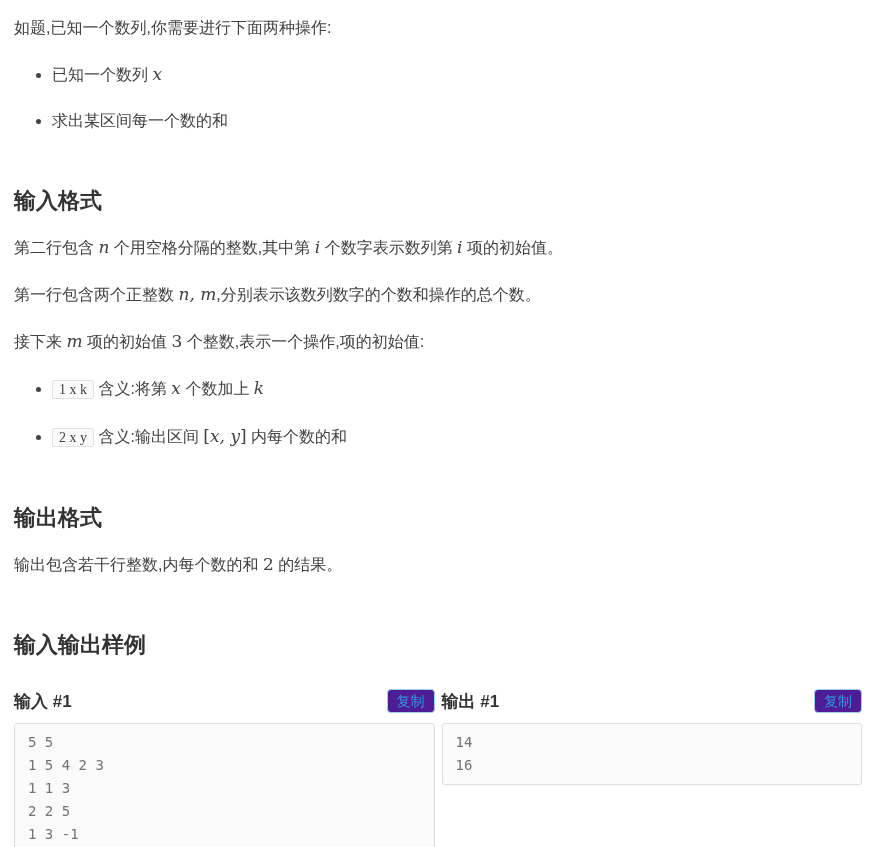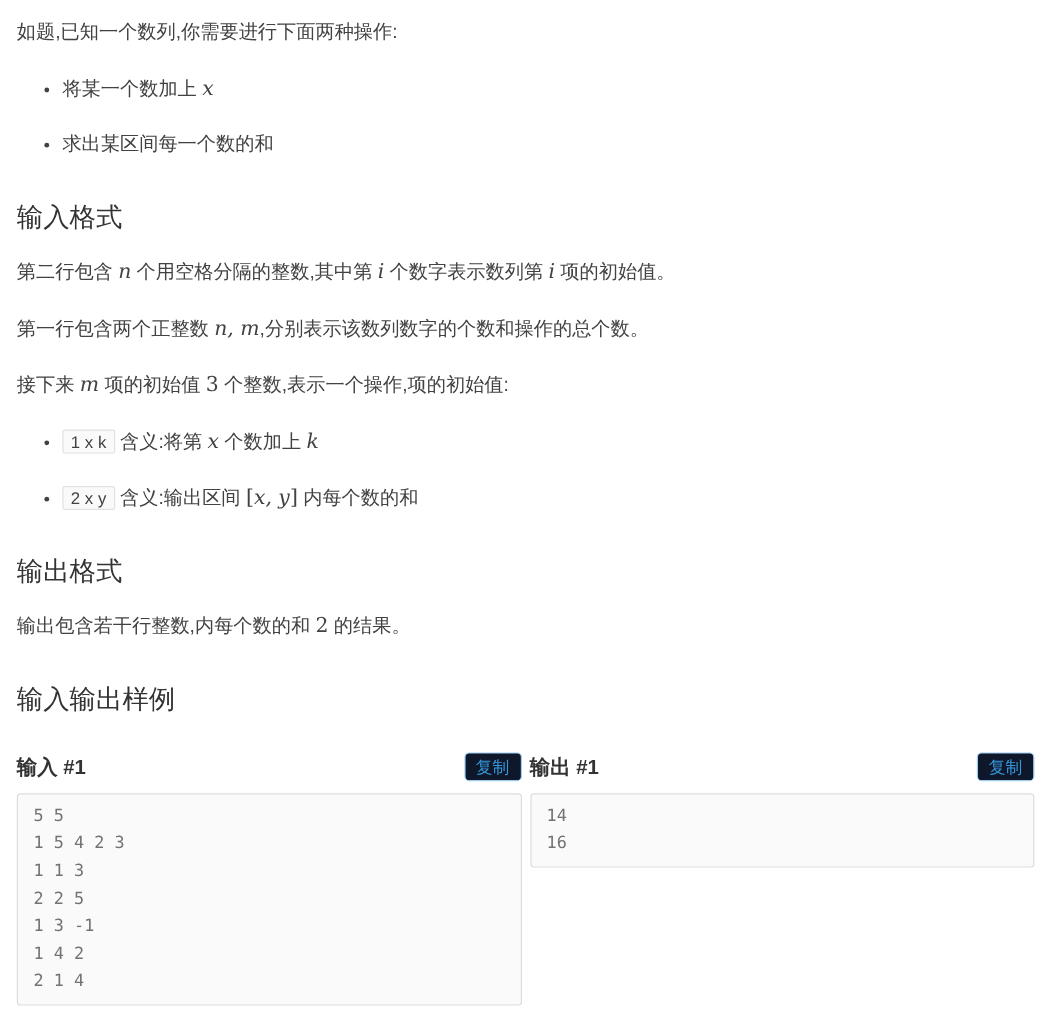--- a/index.html
+++ b/index.html
@@ -20,41 +20,41 @@
     line-height: 22px;
   }
   ul {
     margin: 24px 0 24px 0;
     padding-left: 38px;
     list-style: disc;
   }
   li { line-height: 22px; }
   li + li { margin-top: 24px; }
   h2 {
-    margin: 36px 0 22px 0;
+    margin: 56px 0 22px 0;
     font-size: 22px;
     line-height: 26px;
     color: #333333;
-    font-weight: normal;
+    font-weight: bold;
   }
   h2.samples-heading { margin-bottom: 30px; }
   
   .seg-math {
     font-family: "DejaVu Serif", "Liberation Serif", serif;
     font-style: italic;
     font-size: 17px;
   }
   .seg-mathn {
     font-family: "DejaVu Serif", "Liberation Serif", serif;
     font-style: normal;
     font-size: 17px;
   }
   
   code.seg-code {
-    font-family: Liberation Sans, sans-serif;
+    font-family: Liberation Serif, serif;
     font-size: 14px;
     background: #fafafa;
     border: 1px solid #e1e1e1;
     border-radius: 2px;
     padding: 1px 6px;
     color: #424242;
     margin-top: 40px;
   }
   
   .samples-row {
@@ -72,21 +72,21 @@
   }
   .sample-title {
     font-size: 17px;
     font-weight: bold;
     color: #333333;
   }
   .copy-btn {
     font-family: "Liberation Sans", "DejaVu Sans", sans-serif;
     font-size: 14px;
     color: #3498db;
-    background: #0f172a;
+    background: #4c1d95;
     border: 1px solid #9fcdef;
     border-radius: 4px;
     padding: 2px 9px;
     line-height: 18px;
     cursor: pointer;
   }
   pre.code-block {
     margin: 0;
     background: #fafafa;
     border: 1px solid #dddddd;
@@ -101,21 +101,21 @@
   }
 </style>
 </head>
 <body>
 
 <div class="content">
 
   <p>如题,已知一个数列,你需要进行下面两种操作:</p>
 
   <ul>
-    <li><span class="seg-text">将某一个数加上 </span><span class="seg-math">x</span></li>
+    <li><span class="seg-text">已知一个数列 </span><span class="seg-math">x</span></li>
     <li><span class="seg-text">求出某区间每一个数的和</span></li>
   </ul>
 
   <h2>输入格式</h2>
 
   <p><span class="seg-text">第二行包含 </span><span class="seg-math">n</span><span class="seg-text"> 个用空格分隔的整数,其中第 </span><span class="seg-math">i</span><span class="seg-text"> 个数字表示数列第 </span><span class="seg-math">i</span><span class="seg-text"> 项的初始值。</span></p>
   <p><span class="seg-text">第一行包含两个正整数 </span><span class="seg-math">n, m</span><span class="seg-text">,分别表示该数列数字的个数和操作的总个数。</span></p>
   <p><span class="seg-text">接下来 </span><span class="seg-math">m</span><span class="seg-text"> 项的初始值 </span><span class="seg-mathn">3</span><span class="seg-text"> 个整数,表示一个操作,项的初始值:</span></p>
 
   <ul>

